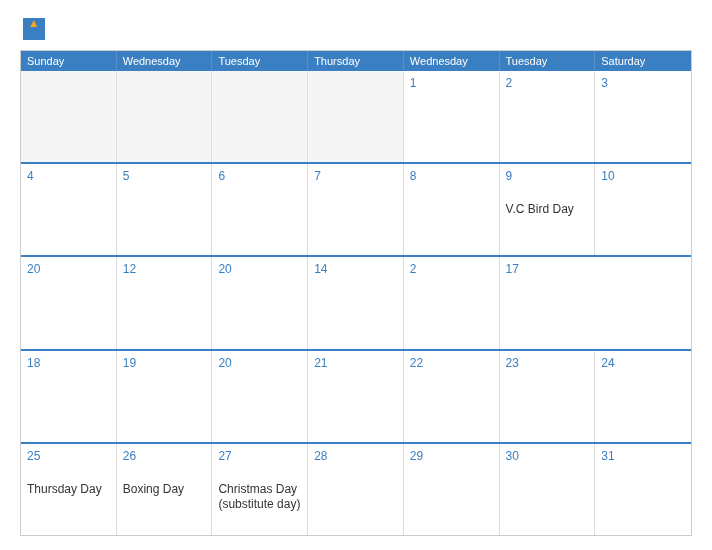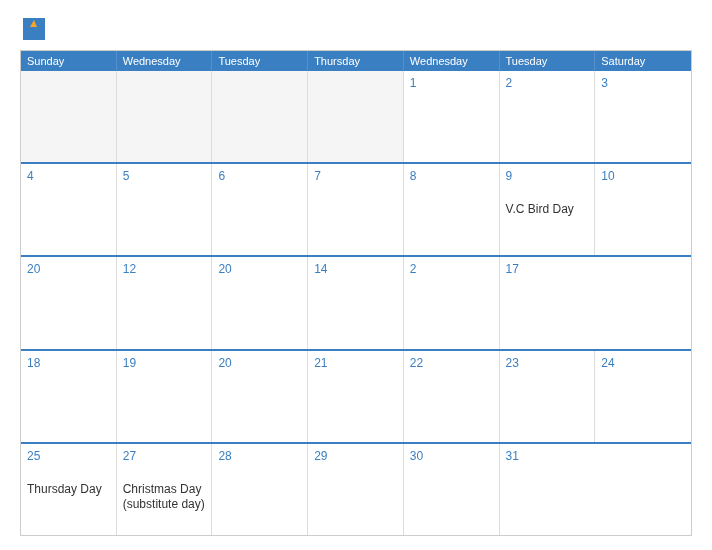--- a/index.html
+++ b/index.html
@@ -227,20 +227,24 @@
           <div class="cell">
             <span class="cell-day">24</span>
           </div>
         </div>
         <div class="week">
           <div class="cell">
             <span class="cell-day">25</span>
             <div class="cell-event">Thursday Day</div>
           </div>
           <div class="cell">
+            <span class="cell-day">26</span>
+            <div class="cell-event">Boxing Day</div>
+          </div>
+          <div class="cell">
             <span class="cell-day">27</span>
             <div class="cell-event">Christmas Day (substitute day)</div>
           </div>
           <div class="cell">
             <span class="cell-day">28</span>
           </div>
           <div class="cell">
             <span class="cell-day">29</span>
           </div>
           <div class="cell">

